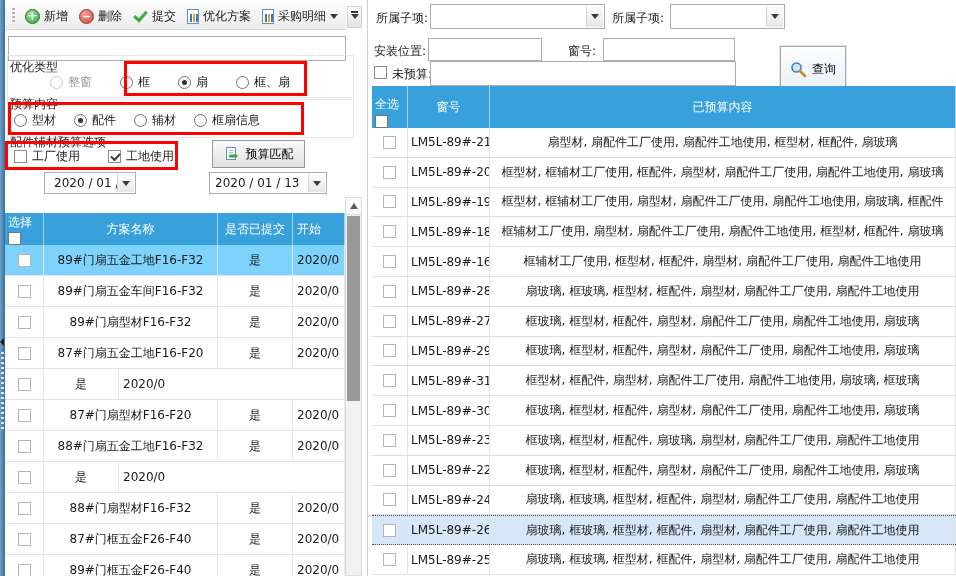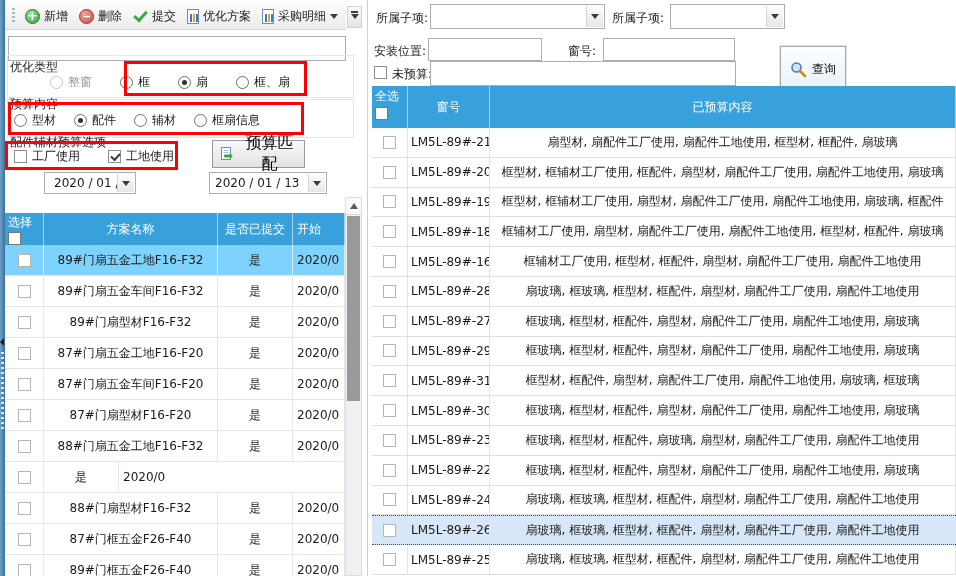--- a/index.html
+++ b/index.html
@@ -65,21 +65,21 @@
   .cb{width:13px;height:13px;border:1px solid #8e8e8e;background:#fff;position:relative;box-sizing:border-box;display:inline-block;flex:none;}
   .cb.on::after{content:"";position:absolute;left:2px;top:2px;width:7px;height:4px;
       border-left:2px solid #3a3a3a;border-bottom:2px solid #3a3a3a;transform:rotate(-48deg);}
   .redbox{position:absolute;border:3px solid #ff0000;box-sizing:border-box;pointer-events:none;}
   .rb1{left:124px;top:61px;width:183px;height:35px;}
   .rb2{left:8px;top:102px;width:296px;height:33px;}
   .rb3{left:5px;top:141px;width:173px;height:29px;}
   
   .btn-match{position:absolute;left:212px;top:140px;width:93px;height:28px;display:flex;align-items:center;
       justify-content:center;gap:6px;background:linear-gradient(#f9f9f9,#e2e2e2);border:1px solid #9a9a9a;
-      font-family:inherit;font-size:16px;box-sizing:border-box;}
+      font-family:inherit;font-size:12px;box-sizing:border-box;}
   
   .dlab{position:absolute;margin-left:48px;}
   .d1{left:8px;top:176px;}
   .d2{left:167px;top:176px;}
   .dedit{position:absolute;background:#fff;border:1px solid #abadb3;box-sizing:border-box;height:22px;
       display:flex;align-items:center;padding-left:5px;}
   .de1{left:44px;top:172px;width:92px;justify-content:center;}
   .de2{left:209px;top:172px;width:118px;}
   
   .ltable{position:absolute;left:5px;top:197px;width:340px;height:379px;overflow:hidden;}
@@ -116,21 +116,21 @@
   .cb-nb{position:absolute;left:374px;top:66px;}
   .in-nb{left:430px;top:61px;width:306px;height:25px;}
   .btn-query{position:absolute;left:780px;top:46px;width:66px;height:46px;display:flex;align-items:center;
       justify-content:center;gap:5px;background:linear-gradient(#fdfefe,#e7f0f9);border:1px solid #a9a9a9;
       outline:1px solid #e3e3e3;font-family:inherit;font-size:12px;box-sizing:border-box;}
   
   .rtable{position:absolute;left:372px;top:86px;width:584px;height:490px;overflow:hidden;}
   .rhead{display:flex;height:42px;background:#38a1db;color:#fff;box-sizing:border-box;}
   .rh{display:flex;align-items:center;justify-content:center;border-right:1px solid rgba(255,255,255,.55);
       box-sizing:border-box;overflow:hidden;white-space:nowrap;}
-  .rh.c1{width:36px;flex-direction:column;align-items:flex-start;justify-content:flex-start;padding:2px 0 0 3px;gap:2px;}
+  .rh.c1{width:36px;flex-direction:column;align-items:flex-start;justify-content:flex-end;padding:2px 0 0 3px;gap:2px;}
   .rh.c2{width:82px;} .rh.c3{flex:1;}
   .rrow{display:flex;height:29.8px;background:#fff;border-bottom:1px solid #dedede;box-sizing:border-box;}
   .rrow.sel{background:#d7e7f8;border-top:1px dotted #4a4a4a;border-bottom:1px dotted #4a4a4a;}
   .rc{display:flex;align-items:center;border-right:1px solid #e3e3e3;box-sizing:border-box;
       overflow:hidden;white-space:nowrap;}
   .rc.c1{width:36px;justify-content:center;}
   .rc.c2{width:82px;padding-left:3px;}
   .rc.c3{flex:1;justify-content:center;}
   .rc .cb{border-color:#b5b5b5;}
   .icsvg{display:inline-block;flex:none;}
@@ -300,21 +300,20 @@
             <span class="cb"></span>
           </div>
           <div class="lc c2">87#门扇五金工地F16-F20</div>
           <div class="lc c3">是</div>
           <div class="lc c4">2020/0</div>
         </div>
         <div class="lrow">
           <div class="lc c1">
             <span class="cb"></span>
           </div>
-          <div class="lc c2">87#门扇五金车间F16-F20</div>
           <div class="lc c3">是</div>
           <div class="lc c4">2020/0</div>
         </div>
         <div class="lrow">
           <div class="lc c1">
             <span class="cb"></span>
           </div>
           <div class="lc c2">87#门扇型材F16-F20</div>
           <div class="lc c3">是</div>
           <div class="lc c4">2020/0</div>

